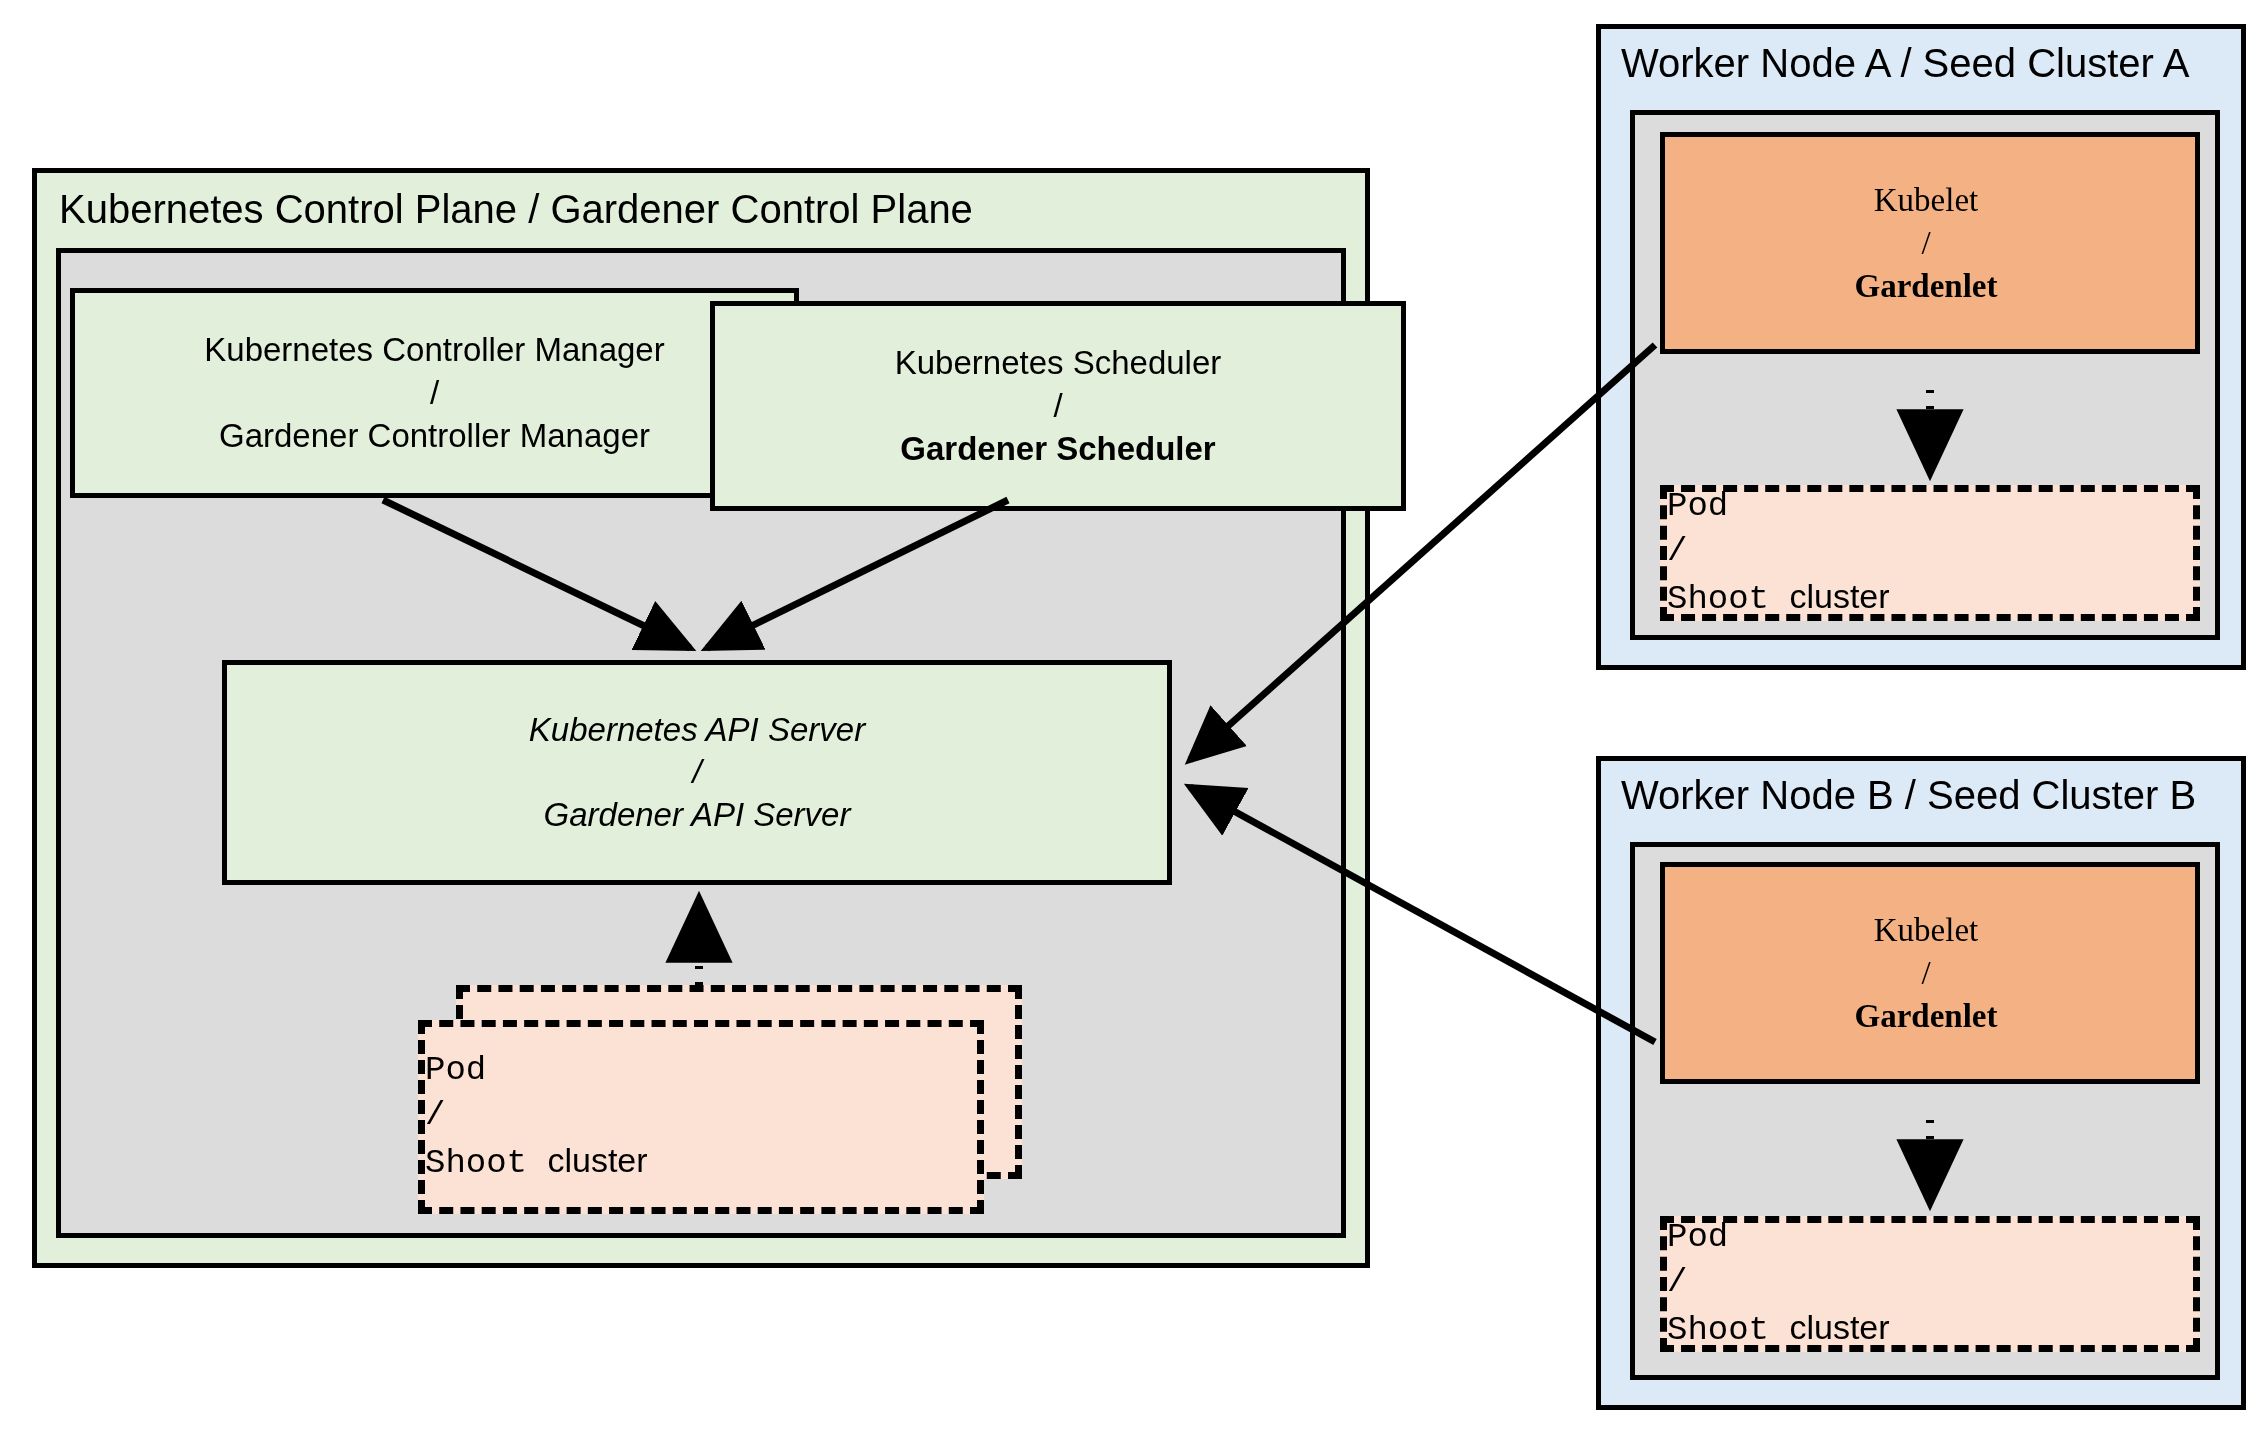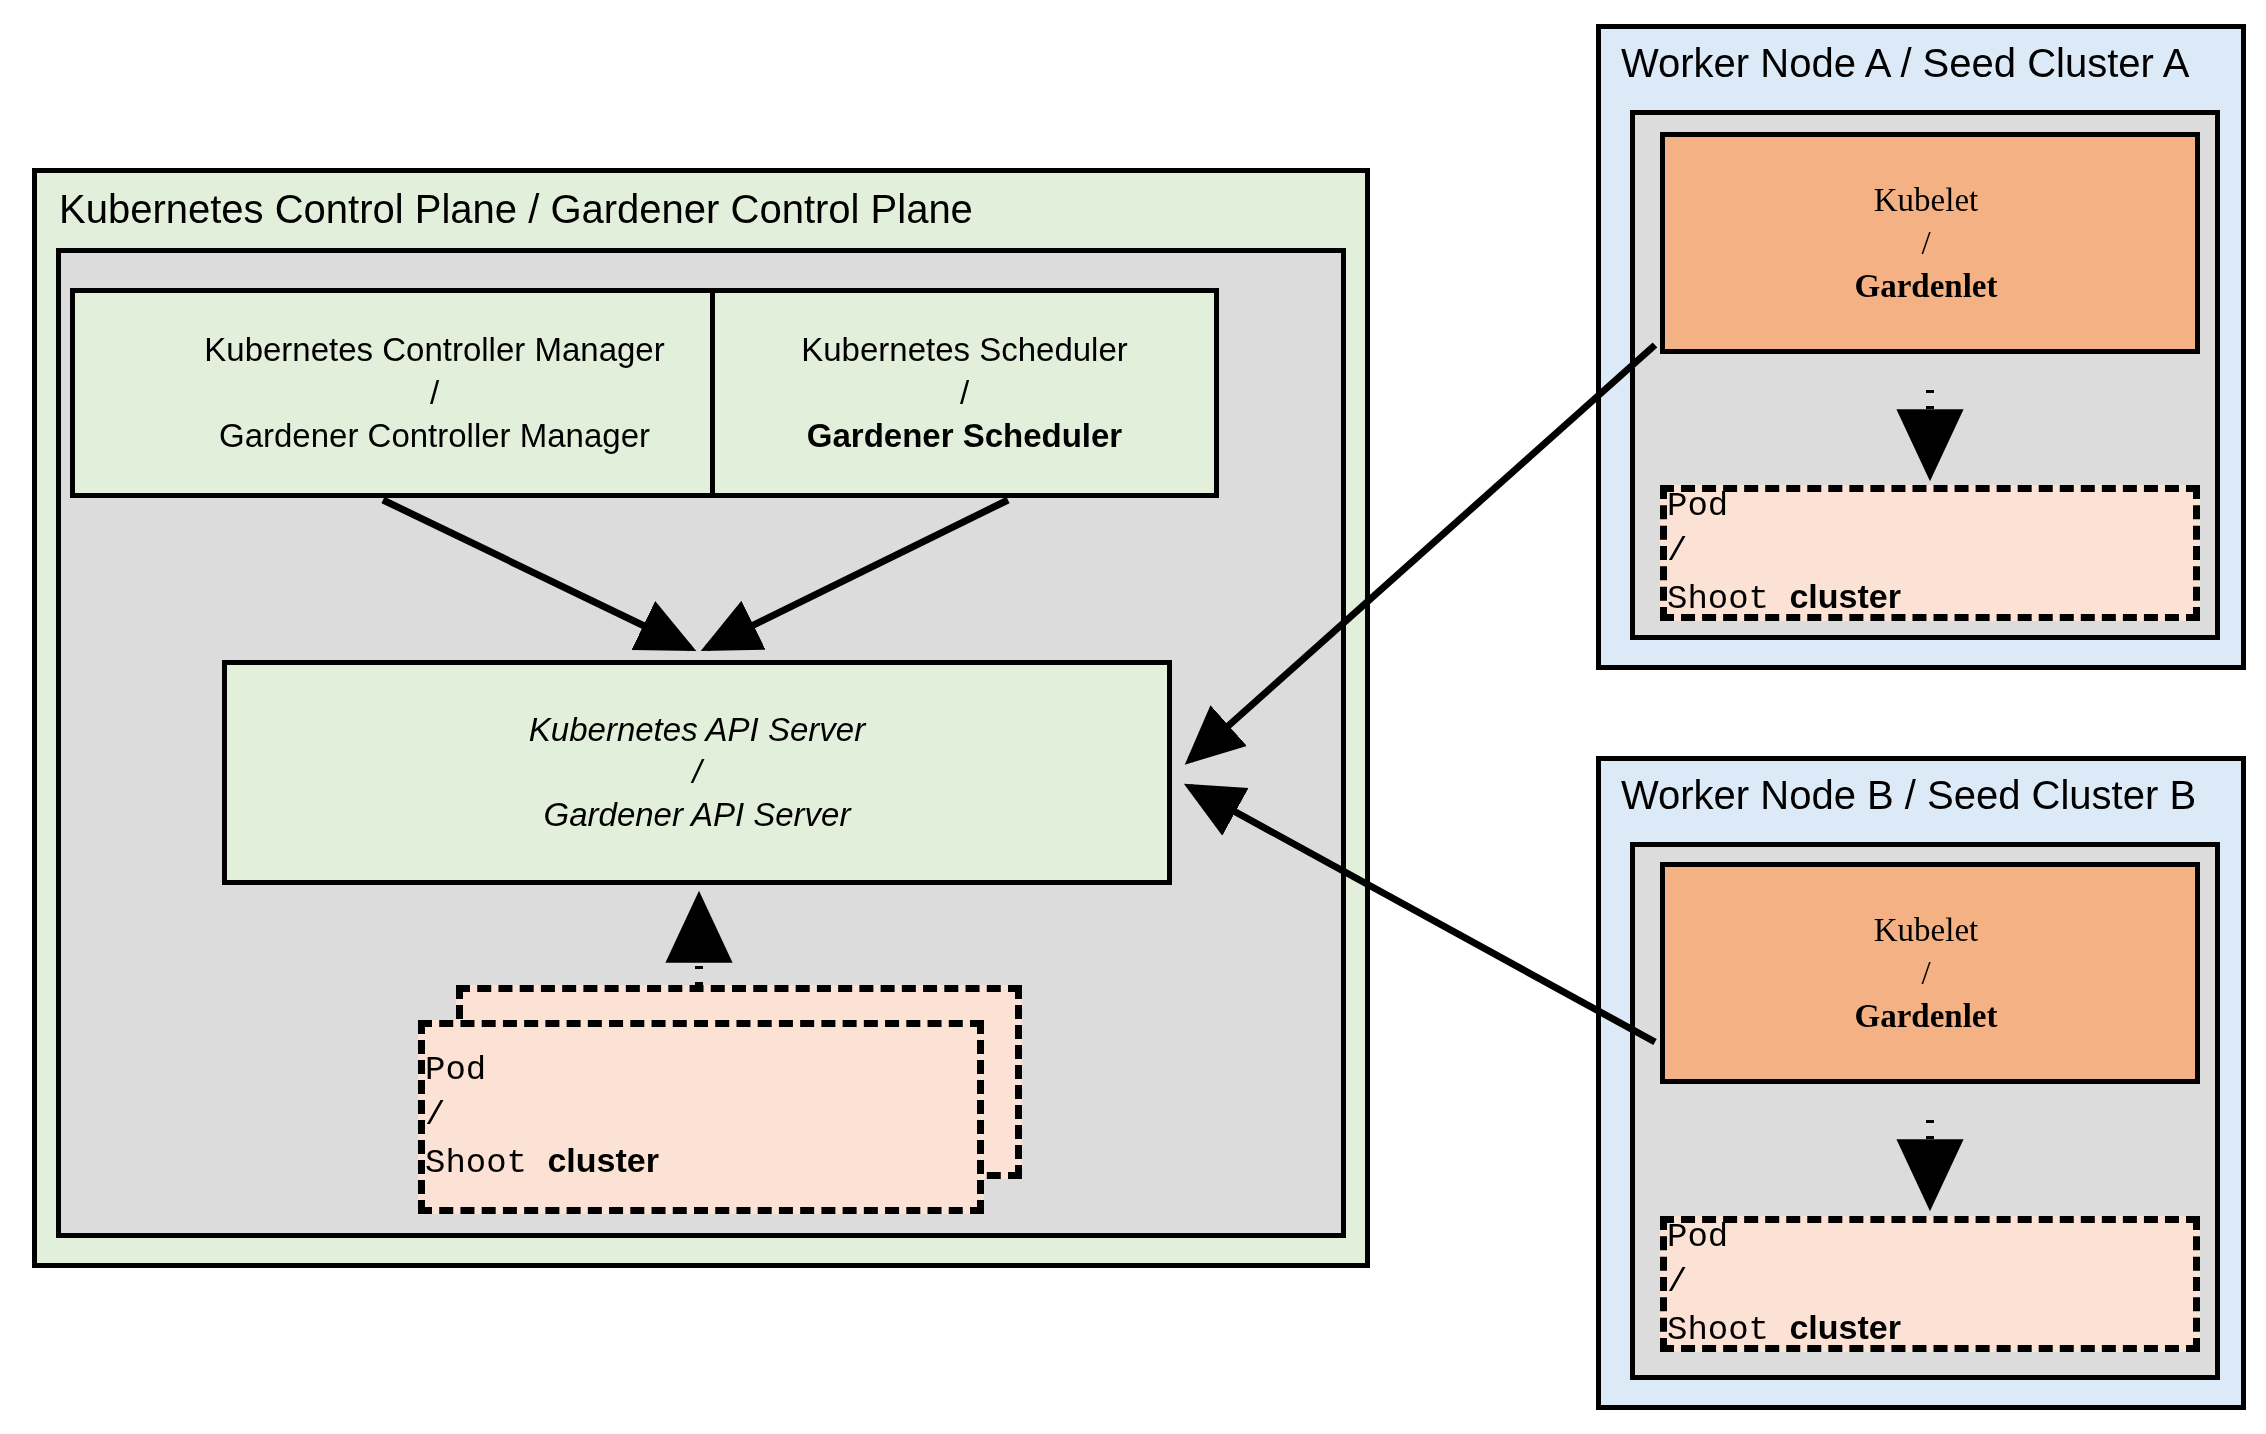--- a/index.html
+++ b/index.html
@@ -26,21 +26,21 @@
     font-size:40px;line-height:1;white-space:nowrap;
   }
   #control-plane-inner{
     left:56px;top:248px;width:1290px;height:990px;
     background:#dcdcdc;
   }
 
   
   .green{background:#e2efda;}
   #kcm-box{left:70px;top:288px;width:729px;height:210px;}
-  #sched-box{left:710px;top:288px;width:509px;height:210px;}
+  #sched-box{left:710px;top:301px;width:696px;height:210px;}
   #apiserver-box{left:222px;top:660px;width:950px;height:225px;font-style:italic;}
 
   .three-line{
     position:absolute;left:0;right:0;top:50%;
     transform:translateY(-50%);
     text-align:center;font-size:33px;line-height:1.30;
   }
   .three-line .mid{font-size:33px;}
   .bold{font-weight:bold;}
 
@@ -49,21 +49,21 @@
   .pod-back{position:absolute;background:#fbe2d5;}
   .pod-front{position:absolute;background:#fbe2d5;}
   .pod-text{
     position:absolute;left:0;right:0;top:50%;transform:translateY(-50%);
     text-align:left;line-height:1.32;
     font-family:"Liberation Mono","DejaVu Sans Mono",monospace;
     font-size:34px;
   }
   .pod-text .sans-bold{
     font-family:"Liberation Sans","DejaVu Sans",sans-serif;
-    font-weight:bold;
+    font-weight:normal;
     margin-top:16px;
   }
 
   #cp-pod-stack{left:418px;top:985px;width:590px;height:215px;}
   #cp-pod-back{left:38px;top:0;width:552px;height:180px;}
   #cp-pod-front{left:0;top:35px;width:552px;height:180px;}
 
   
   .worker{background:#dce9f7;}
   #worker-a{left:1596px;top:24px;width:650px;height:646px;}

